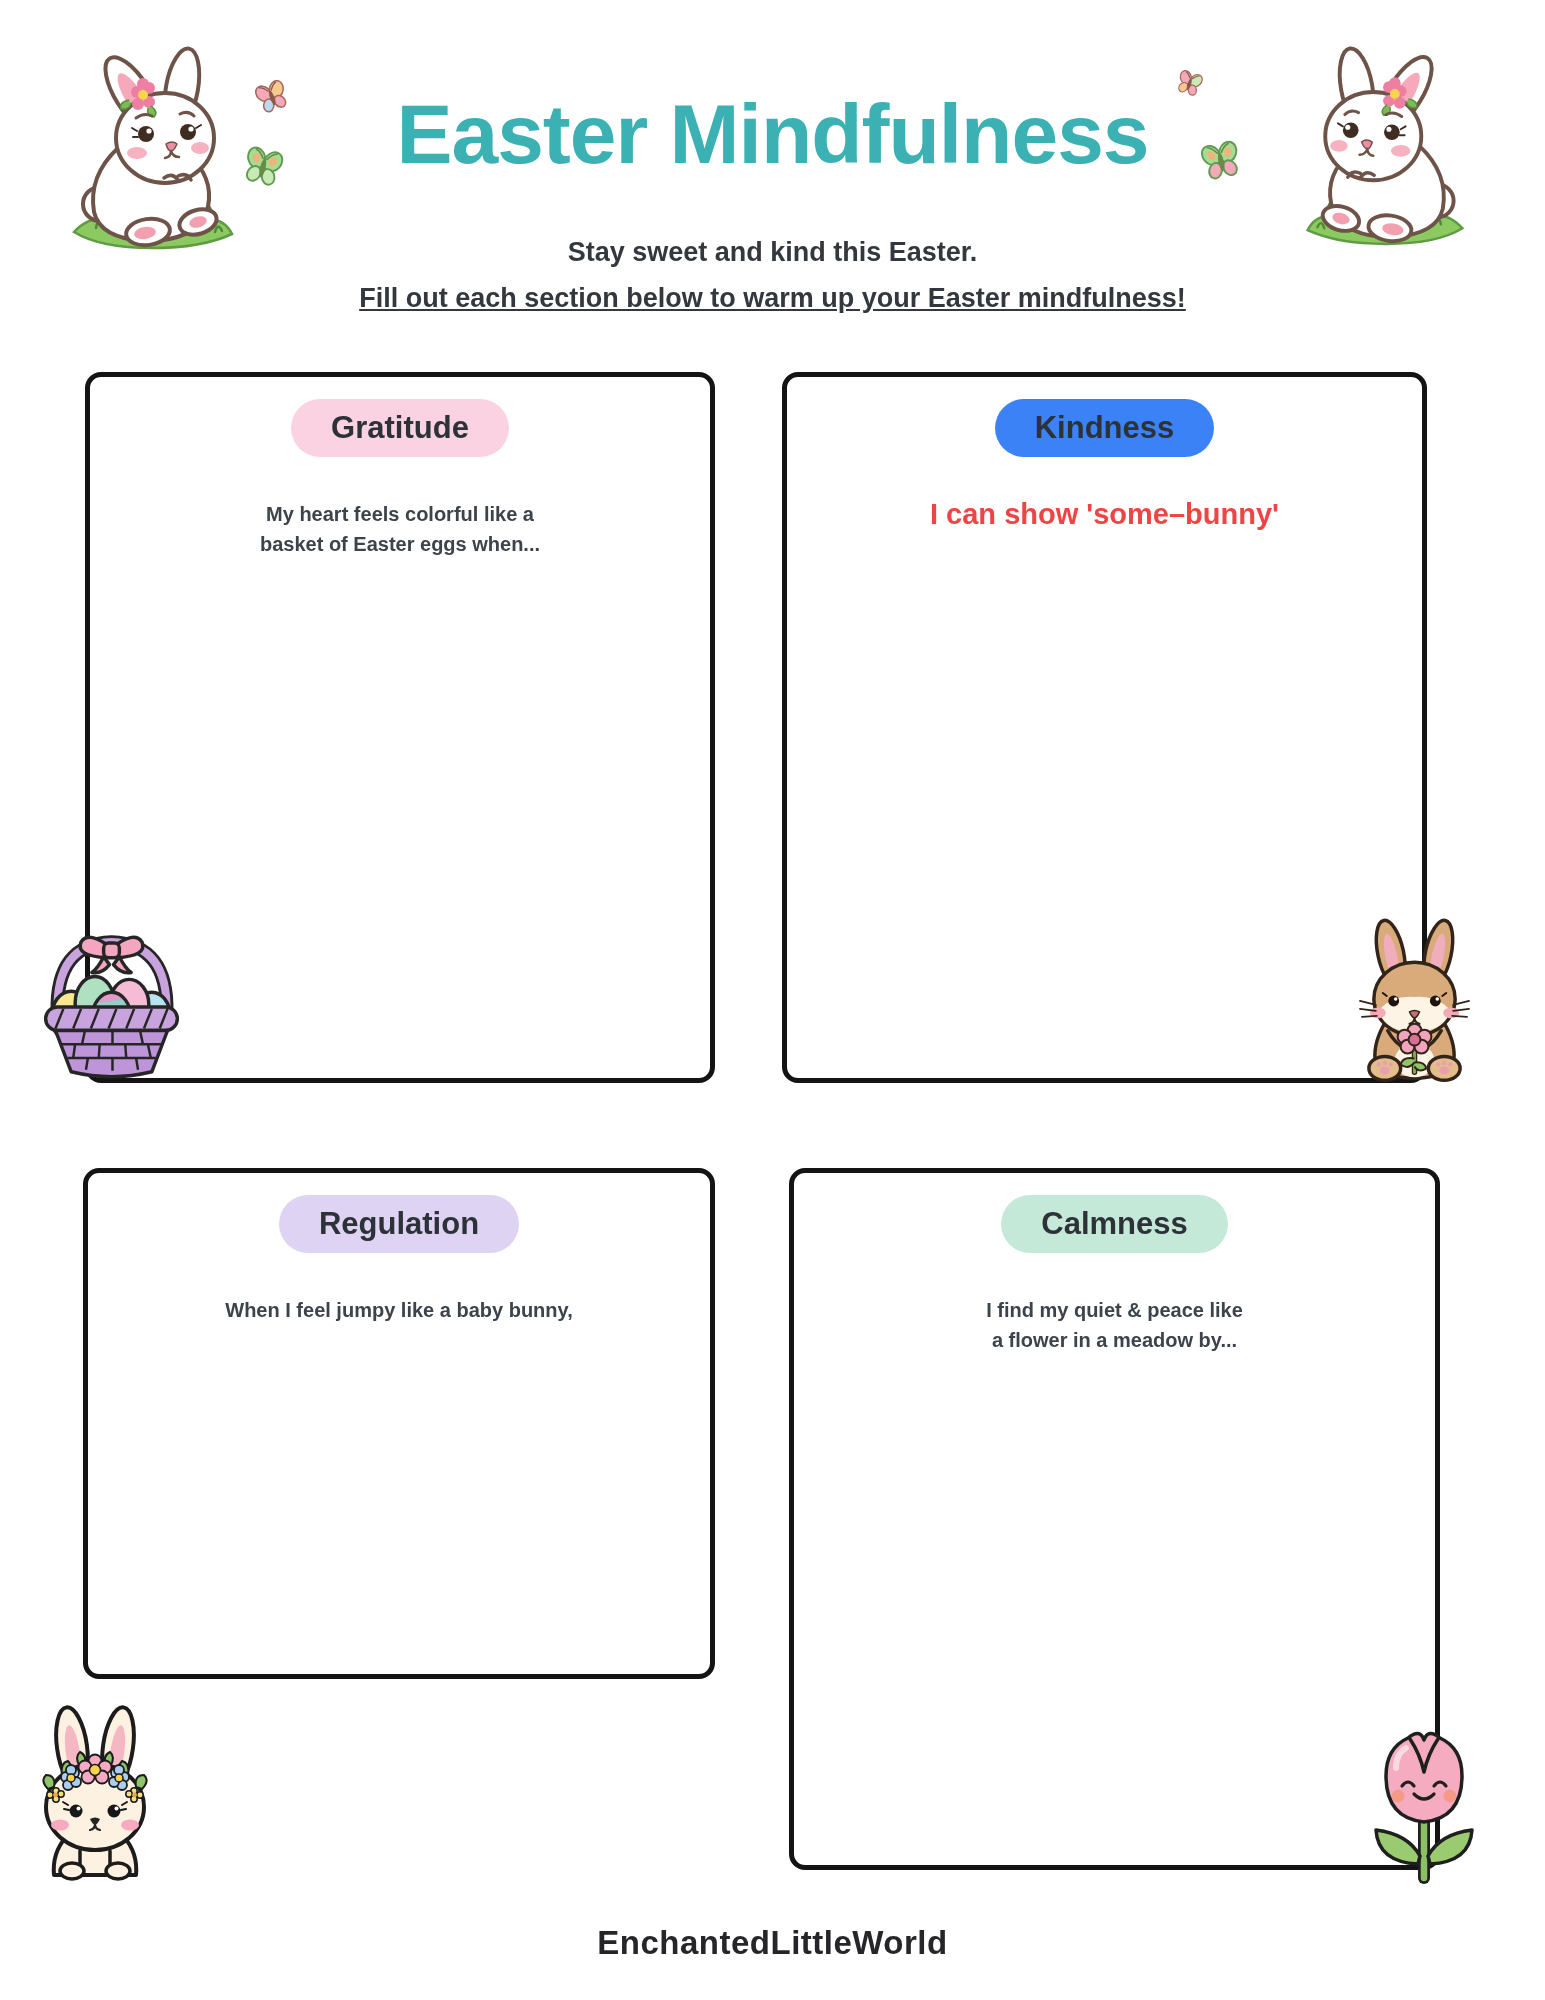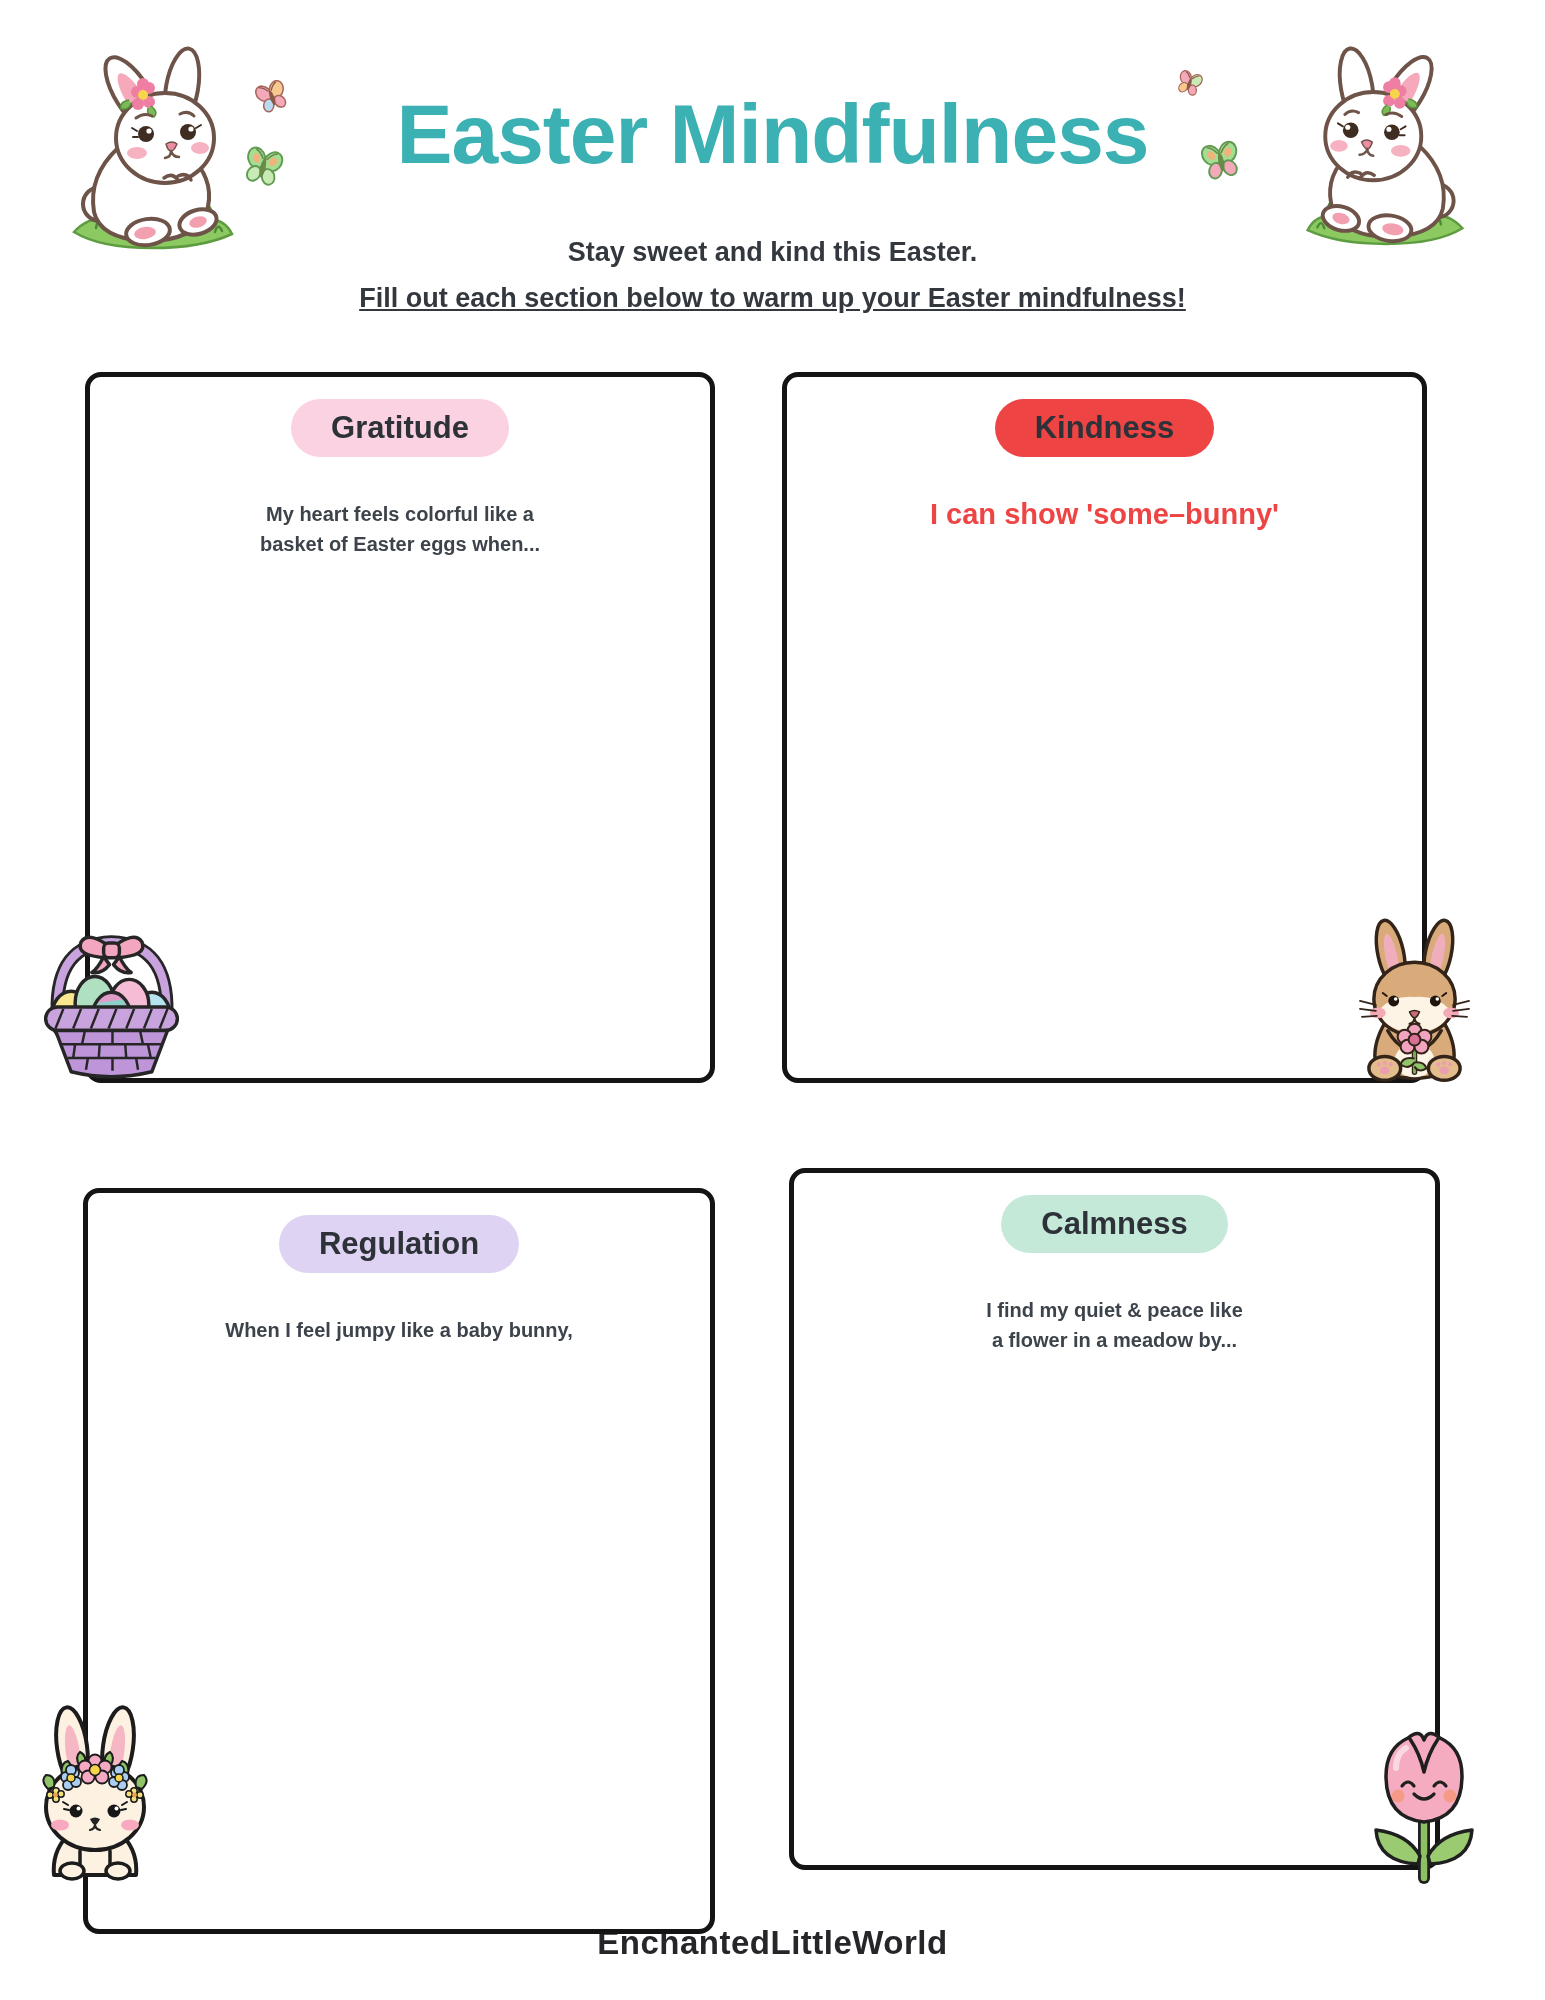--- a/index.html
+++ b/index.html
@@ -19,21 +19,21 @@
   }
   .subtitle-1{top:236px;}
   .subtitle-2{top:282px;text-decoration:underline;}
   
   .box{
     position:absolute;background:#ffffff;border:5px solid #141414;border-radius:16px;
     box-sizing:border-box;z-index:1;
   }
   .box-gratitude {left:85px; top:372px; width:630px; height:711px;}
   .box-kindness  {left:782px;top:372px; width:645px; height:711px;}
-  .box-regulation{left:83px; top:1168px;width:632px; height:746px;margin-top:20px;}
+  .box-regulation{left:83px; top:1168px;width:632px; height:511px;}
   .box-calmness  {left:789px;top:1168px;width:651px; height:702px;}
   .pill{
     display:block;margin:22px auto 0;width:max-content;
     padding:11px 40px;border-radius:34px;
     font-size:31px;font-weight:bold;color:#2d3238;
   }
   .prompt{
     margin-top:42px;text-align:center;font-size:20px;line-height:1.5;
     color:#3d434b;font-weight:bold;
   }
@@ -197,21 +197,21 @@
 
 <div class="box box-gratitude">
   <span class="pill" style="background-color: rgb(250, 210, 226);">Gratitude</span>
   <div class="prompt">
     <div>My heart feels colorful like a</div>
     <div>basket of Easter eggs when...</div>
   </div>
 </div>
 
 <div class="box box-kindness">
-  <span class="pill" style="background-color: #ef4444;">Kindness</span>
+  <span class="pill" style="background-color: #3b82f6;">Kindness</span>
   <div class="prompt">
     <div>I can show 'some–bunny'</div>
   </div>
 </div>
 
 <div class="box box-regulation">
   <span class="pill" style="background-color: rgb(222, 211, 242);">Regulation</span>
   <div class="prompt">
     <div>When I feel jumpy like a baby bunny,</div>
   </div>

